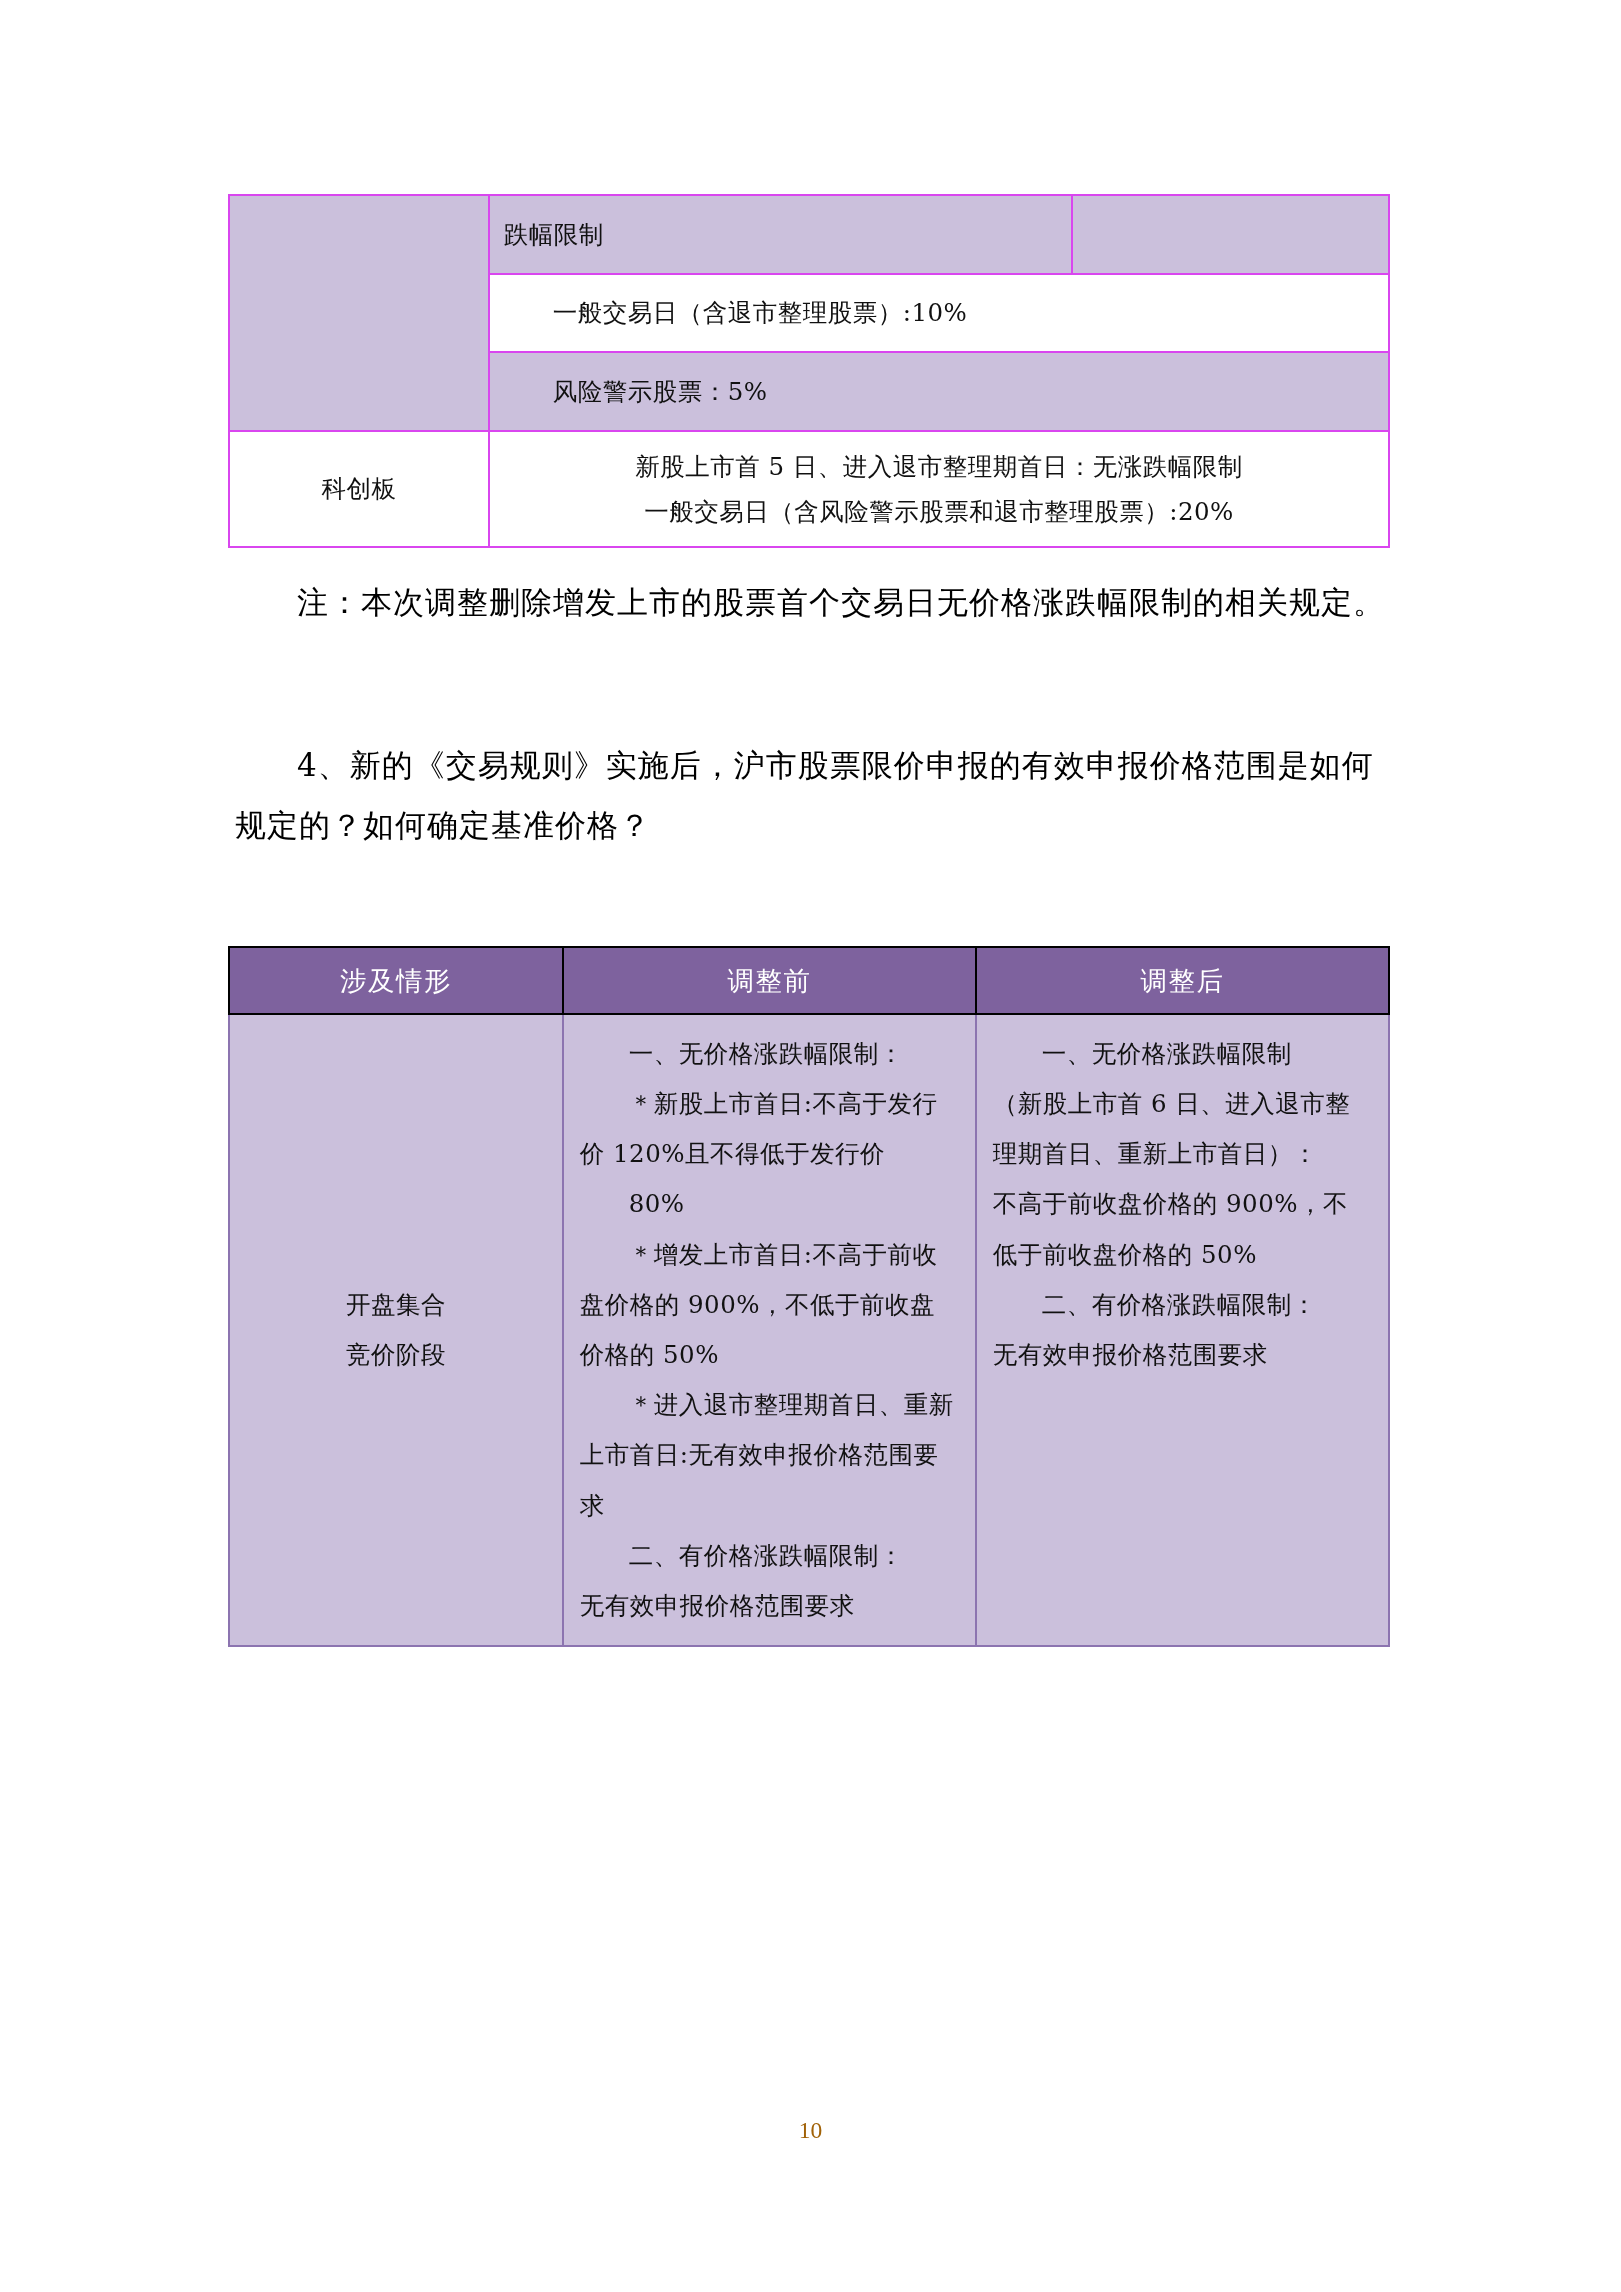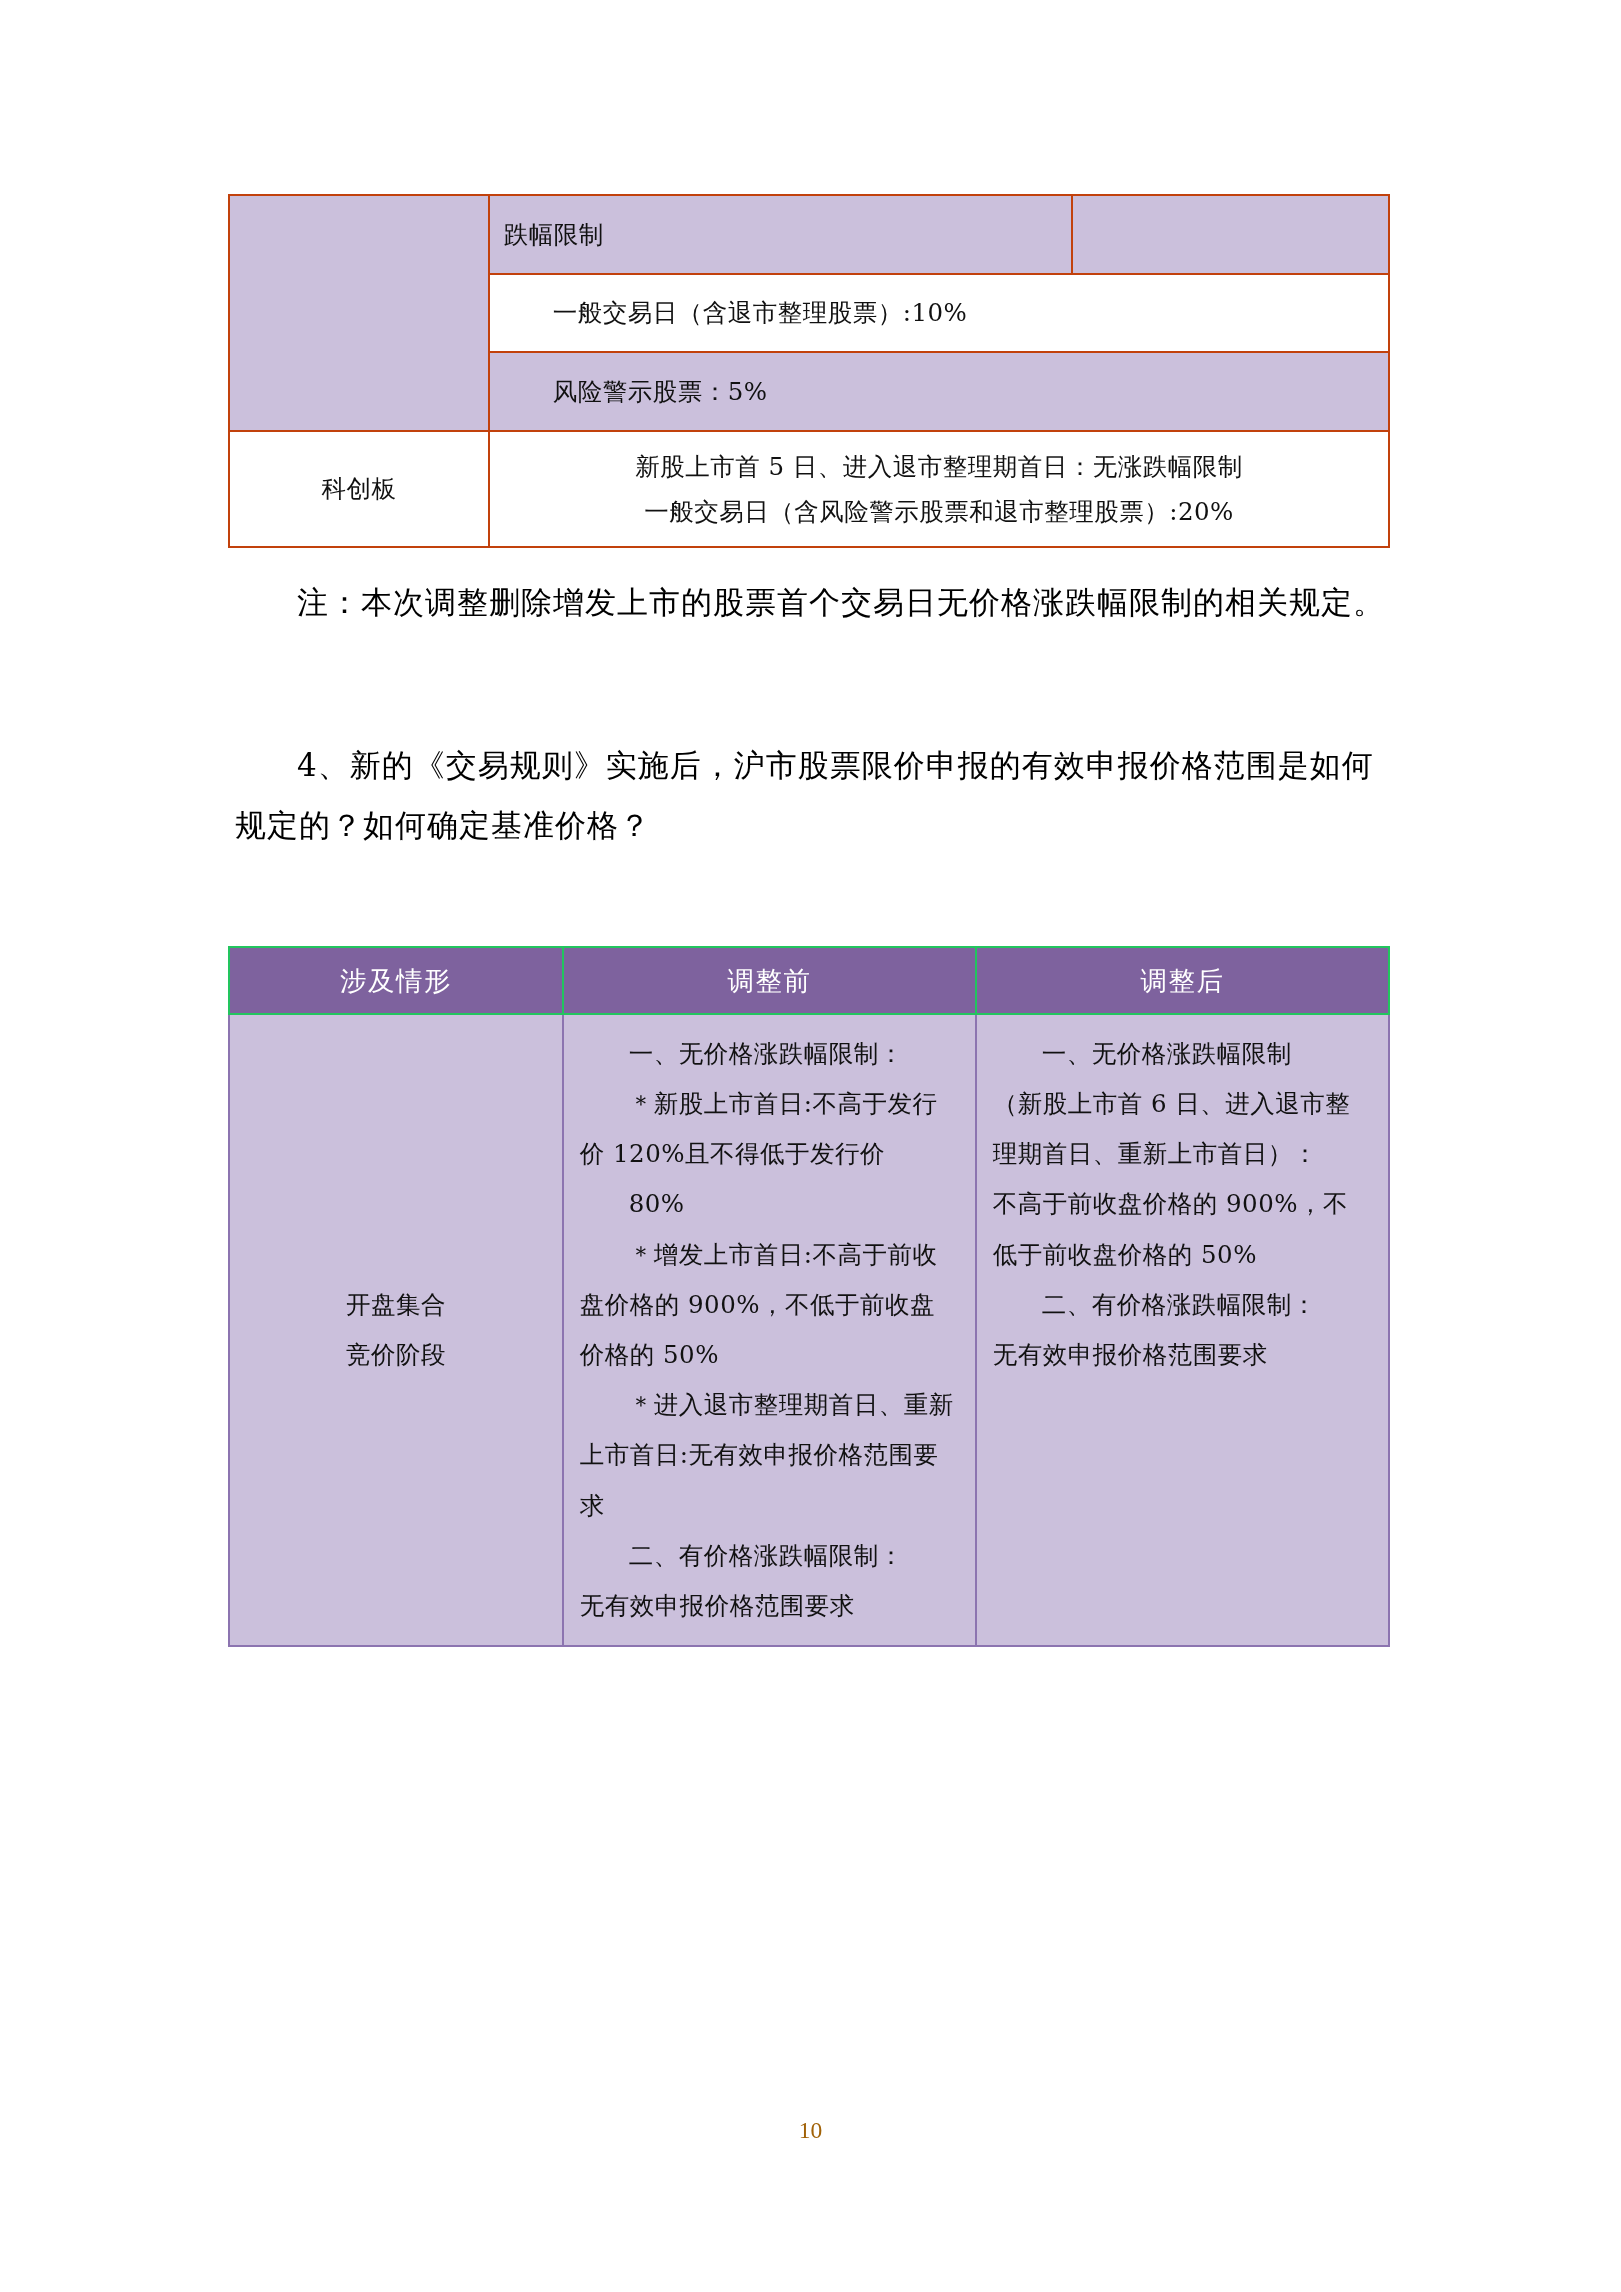--- a/index.html
+++ b/index.html
@@ -24,21 +24,21 @@
     background: #ffffff;
   }
 
   
   .doc-table {
     border-collapse: collapse;
     table-layout: fixed;
     border: 2px solid #8c74b0;
   }
   .doc-table td {
-    border: 2px solid #c2410c;
+    border: 2px solid #d946ef;
     vertical-align: middle;
     font-size: 24.5px;
     line-height: 1.85;
     padding: 11.8px 13.7px;
     color: #111;
     letter-spacing: 0.5px;
   }
   .fill-light { background: #cbc0dc; }
   .fill-white { background: #ffffff; }
   .center { text-align: center; }
@@ -98,21 +98,21 @@
     width: 1160px;
     border: 2px solid #8c74b0;
   }
   .main-table th {
     background: #7e629e;
     color: #ffffff;
     font-weight: normal;
     font-size: 26.5px;
     letter-spacing: 1.5px;
     height: 63px;
-    border: 2px solid #22c55e;
+    border: 2px solid #000000;
     text-align: center;
   }
   .main-table td {
     border: 2px solid #8c74b0;
     vertical-align: top;
     font-size: 24.5px;
     line-height: 2.05;
     padding: 13.7px 15.7px;
     letter-spacing: 0.5px;
   }

